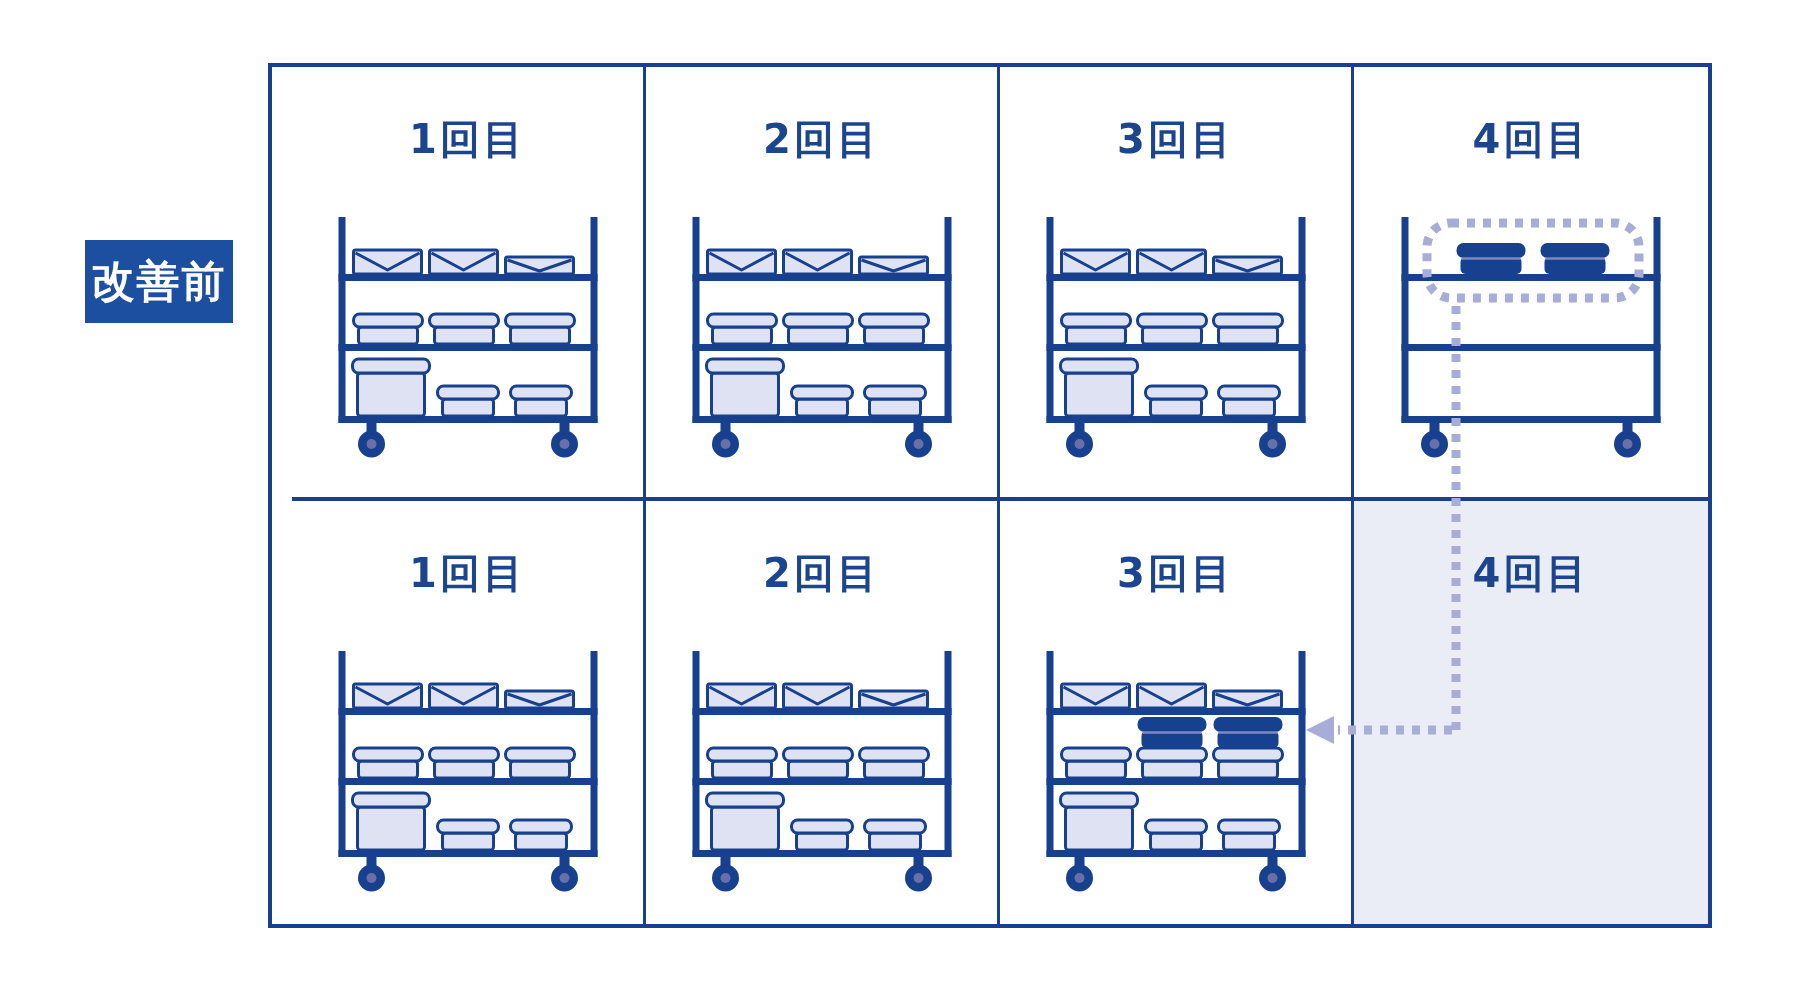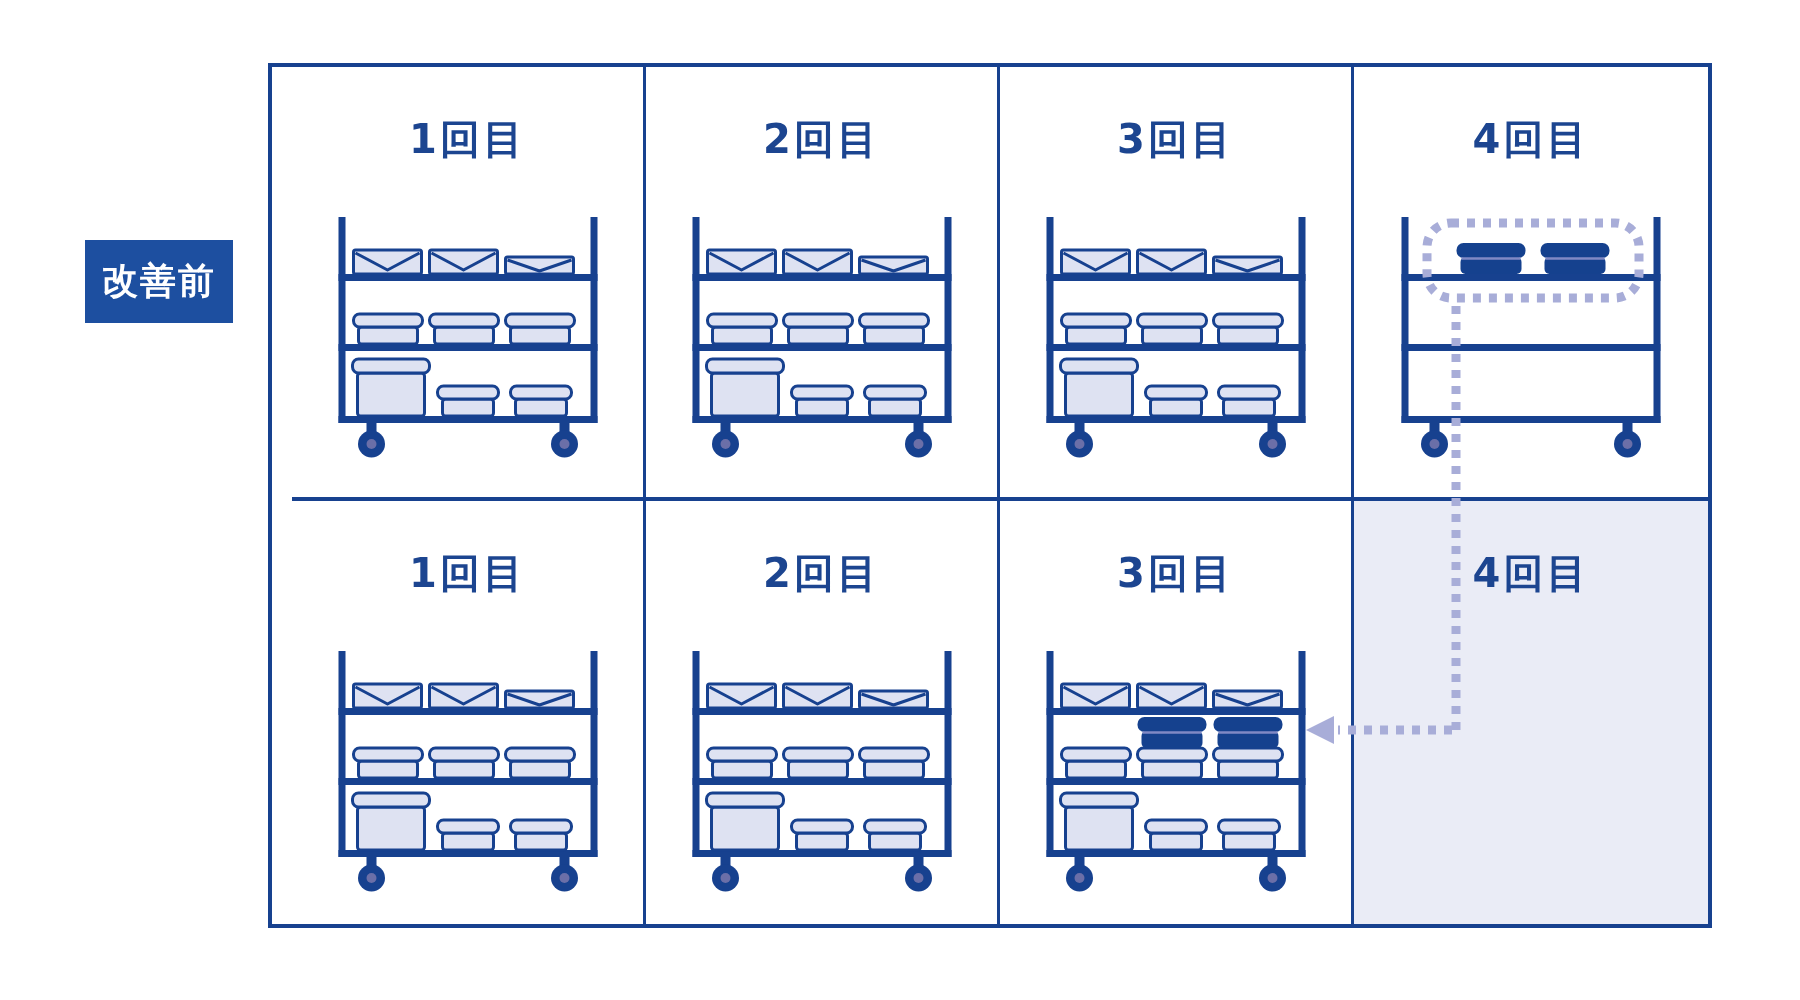--- a/index.html
+++ b/index.html
@@ -19,21 +19,21 @@
     width:1800px;height:1000px;background:var(--bg);
     font-family:"DejaVu Sans","Liberation Sans",sans-serif;
     overflow:hidden;position:relative;
   }
   .stage{position:absolute;left:0;top:0;width:1800px;height:1000px;}
 
   
   .row-label{
     position:absolute;left:85px;width:148px;height:83px;
     background:var(--boxblue);color:#fff;
-    font-size:36px;font-weight:bold;letter-spacing:2px;
+    font-size:43px;font-weight:bold;letter-spacing:2px;
     display:flex;align-items:center;justify-content:center;
   }
   .row-label.before{top:240px;}
   .row-label.after{top:672px;}
 
   
   .grid{
     position:absolute;left:268px;top:63px;width:1444px;height:865px;
     box-sizing:border-box;border:4px solid var(--line);
     display:grid;grid-template-columns:repeat(4,1fr);grid-template-rows:434px 1fr;padding-left:20px;

